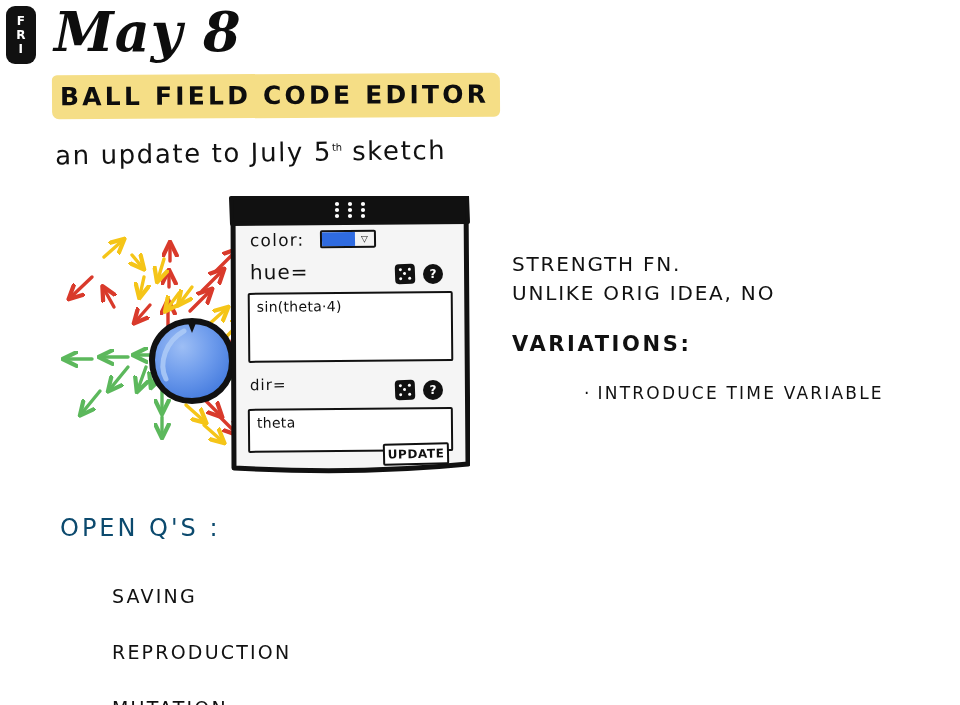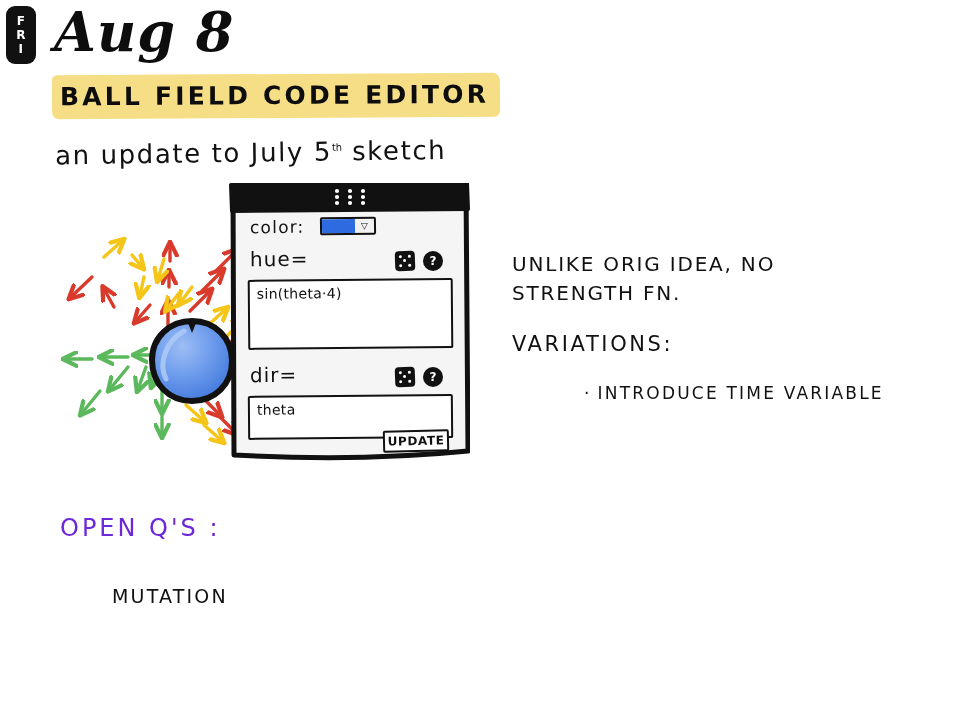--- a/index.html
+++ b/index.html
@@ -93,21 +93,21 @@
   }
 
   
   #ball-field {
     left: 40px; top: 215px;
     width: 230px; height: 250px;
   }
 
   
   #editor-window {
-    left: 228px; top: 183px;
+    left: 228px; top: 196px;
     width: 242px; height: 278px;
   }
   #editor-svg { position: absolute; left: 0; top: 0; }
 
   
   #label-color {
     left: 22px; top: 34px;
     font-family: "DejaVu Sans", sans-serif;
     font-size: 17px;
     letter-spacing: 1.2px;
@@ -136,21 +136,21 @@
     left: 22px; top: 64px;
     font-family: "DejaVu Sans", sans-serif;
     font-size: 20px;
     letter-spacing: 1px;
     color: #111111;
     transform: rotate(-0.6deg);
   }
   #label-dir {
     left: 22px; top: 180px;
     font-family: "DejaVu Sans", sans-serif;
-    font-size: 20px;
+    font-size: 15px;
     letter-spacing: 1px;
     color: #111111;
     transform: rotate(-0.6deg);
   }
 
   .icon-row { display: flex; align-items: center; gap: 8px; }
   #hue-icons { left: 167px; top: 68px; }
   #dir-icons { left: 167px; top: 184px; }
 
   .dice-icon {
@@ -221,39 +221,40 @@
     left: 512px; top: 250px;
     font-size: 20px;
     line-height: 29px;
     letter-spacing: 1.8px;
   }
   #note-variations {
     left: 512px; top: 330px;
     font-size: 21px;
     line-height: 28px;
     letter-spacing: 2.6px;
+    font-weight: bold;
   }
   #variation-list {
     left: 584px; top: 368px;
     font-size: 17px;
     line-height: 50px;
     letter-spacing: 2.2px;
     text-align: center;
   }
   #variation-list .vitem { display: block; white-space: nowrap; }
   #variation-list .vbullet { margin-right: 6px; }
 
   
   #open-q-title {
     left: 60px; top: 512px;
     font-family: "DejaVu Sans", sans-serif;
     font-size: 24px;
     line-height: 32px;
     letter-spacing: 3px;
-    color: #6d28d9;
+    color: #0c4a6e;
     white-space: nowrap;
   }
   #open-q-list {
     left: 112px; top: 568px;
     font-family: "DejaVu Sans", sans-serif;
     font-size: 19px;
     line-height: 56px;
     letter-spacing: 2.2px;
     color: #111111;
   }
@@ -261,21 +262,21 @@
 </style>
 </head>
 <body>
 
 <div class="abs nosel" id="day-badge">
   <span class="dayline">F</span>
   <span class="dayline">R</span>
   <span class="dayline">I</span>
 </div>
 
-<div class="abs nosel" id="headline">Aug 8</div>
+<div class="abs nosel" id="headline">May 8</div>
 
 <div class="abs nosel" id="title-band"></div>
 <div class="abs nosel" id="title-band-text">BALL FIELD  CODE EDITOR</div>
 
 <div class="abs nosel" id="subtitle"><span>an update to July 5</span><sup>th</sup><span> sketch</span></div>
 
 <div class="abs nosel" id="ball-field">
   <svg width="230" height="250" viewBox="0 0 230 250" xmlns="http://www.w3.org/2000/svg">
     <defs>
       <marker id="ah-red" markerWidth="5" markerHeight="5" refX="3.4" refY="2.5" orient="auto">
@@ -420,26 +421,28 @@
         <i style="left:12.5px; top:12.5px;"></i>
     </div>
     <div class="help-icon">?</div>
   </div>
   <div class="code-input nosel" id="dir-input">theta</div>
 
   <div class="abs nosel" id="update-button">UPDATE</div>
 </div>
 
 <div class="abs nosel note-block" id="note-unlike">
+  <div>STRENGTH FN.</div>
   <div>UNLIKE ORIG IDEA, NO</div>
-  <div>STRENGTH FN.</div>
 </div>
 
 <div class="abs nosel note-block" id="note-variations">VARIATIONS:</div>
 
 <div class="abs nosel note-block" id="variation-list">
   <span class="vitem"><span class="vbullet">·</span><span>INTRODUCE TIME  VARIABLE</span></span>
 </div>
 
 <div class="abs nosel" id="open-q-title">OPEN Q'S :</div>
 <div class="abs nosel" id="open-q-list">
+  <span class="qitem">SAVING</span>
+  <span class="qitem">REPRODUCTION</span>
   <span class="qitem">MUTATION</span>
 </div>
 
 </body></html>

